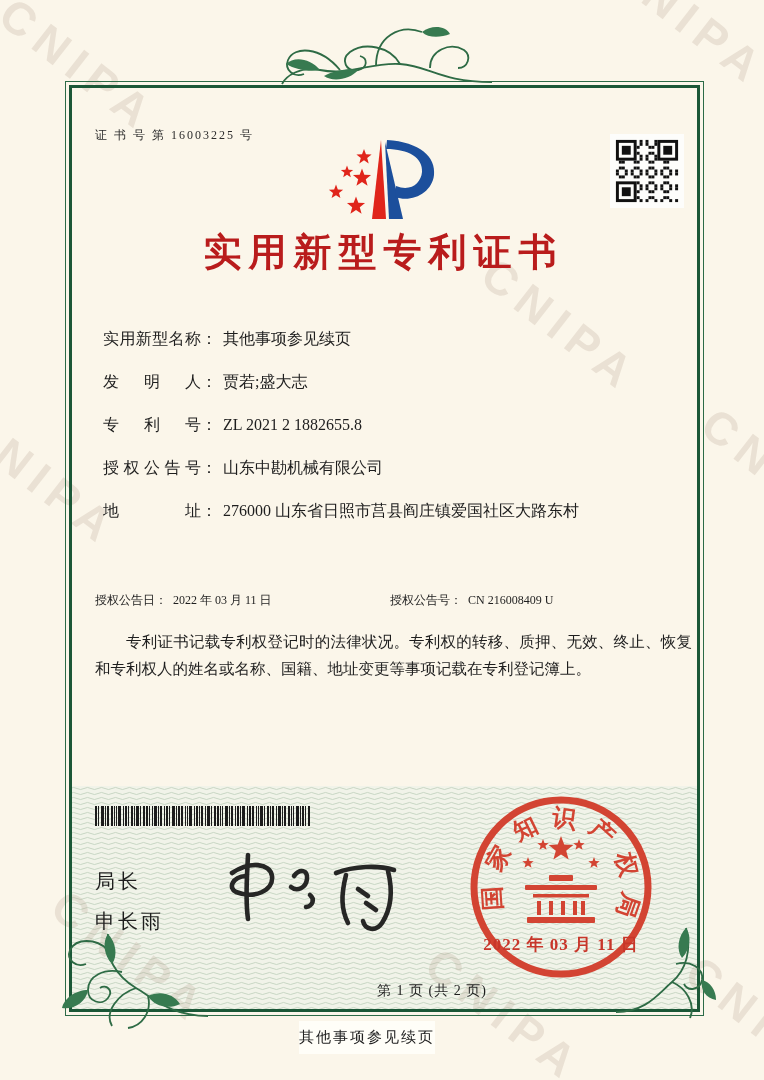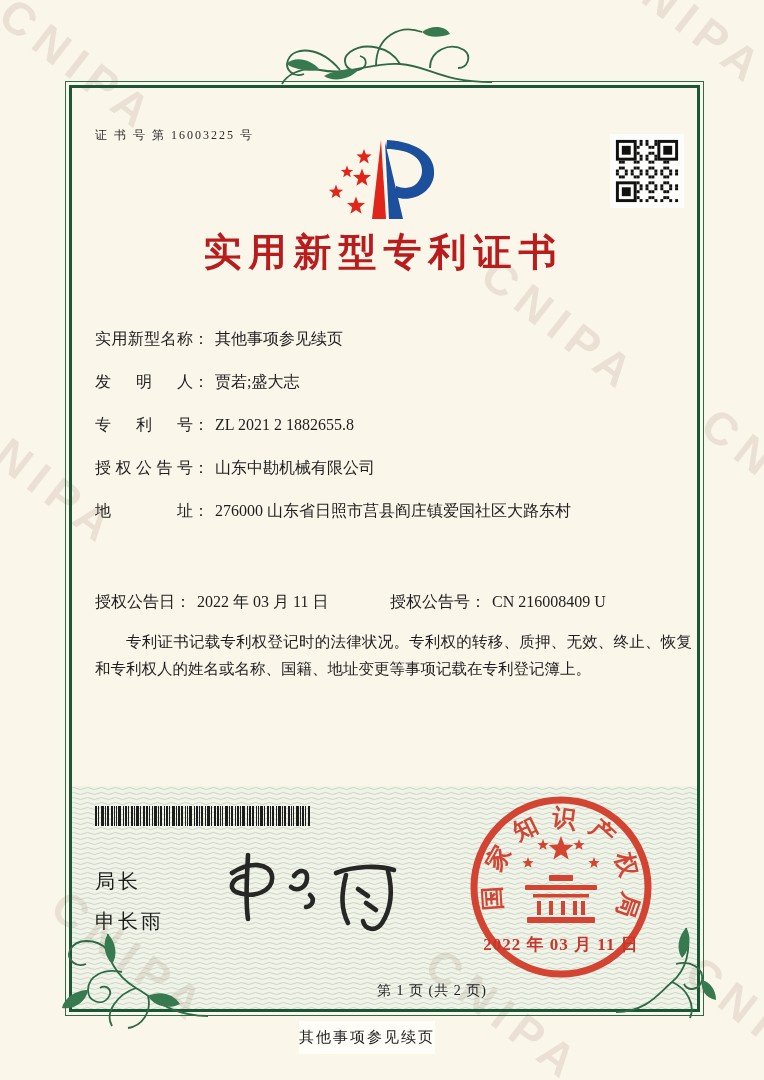--- a/index.html
+++ b/index.html
@@ -10,23 +10,23 @@
       transform:rotate(38deg);white-space:nowrap;pointer-events:none;}
   #band{position:absolute;left:70px;top:786px;width:628px;height:226px;z-index:0;}
   #frame{position:absolute;left:65px;top:81px;width:637px;height:933px;border:1px solid #2c6b47;z-index:2;pointer-events:none;}
   #frame-inner{position:absolute;left:3px;top:3px;right:3px;bottom:3px;border:3px solid #1b5737;}
   .orn{position:absolute;z-index:2;pointer-events:none;}
   .content{position:absolute;z-index:3;}
   #cert-no{left:95px;top:127px;font-size:12px;letter-spacing:2px;color:#2b2b2b;}
   #title{left:65px;top:227px;width:637px;text-align:center;font-size:38px;font-weight:700;letter-spacing:7px;color:#b91c1c;}
   #fields{left:95px;top:329px;width:600px;font-size:16px;}
   .frow{margin-bottom:21px;height:22px;white-space:nowrap;}
-  .flabel{display:inline-block;width:98px;text-align:justify;text-align-last:justify;vertical-align:top;}
+  .flabel{display:inline-block;width:98px;text-align:justify;text-align-last:justify;vertical-align:top;margin-left:8px;}
   .fcolon{display:inline-block;margin-right:6px;}
-  #grant-row{left:95px;top:592px;width:600px;font-size:16px;white-space:nowrap;}
+  #grant-row{left:95px;top:592px;width:600px;font-size:12px;white-space:nowrap;}
   #grant-no-group{position:absolute;left:295px;top:0;text-align:right;}
   #paragraphs{left:95px;top:628px;width:597px;font-size:15.5px;line-height:27px;text-align:justify;}
   #paragraphs p{margin:0;text-indent:2em;}
   #signer{left:95px;top:868px;font-size:20px;letter-spacing:3px;}
   #signer div{margin-bottom:13px;}
   #page-info{left:65px;top:982px;width:734px;text-align:center;font-size:14px;letter-spacing:1px;}
   #seal-date{left:455px;top:933px;width:212px;text-align:center;z-index:4;color:#c8362a;
              font-weight:700;font-size:17px;letter-spacing:1px;}
   #note-box{left:299px;top:1021px;width:136px;height:33px;z-index:5;background:#fffef8;
             display:flex;align-items:center;justify-content:center;font-size:15px;letter-spacing:2px;color:#222;}

